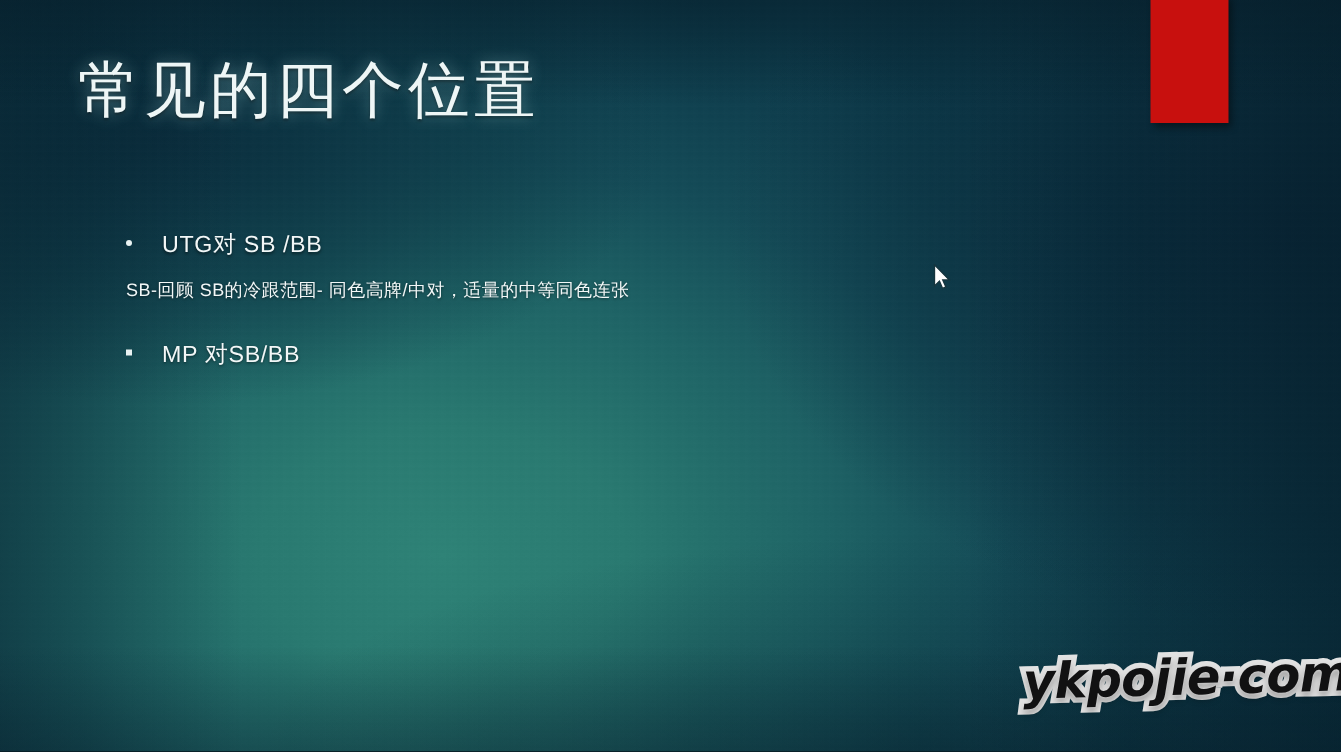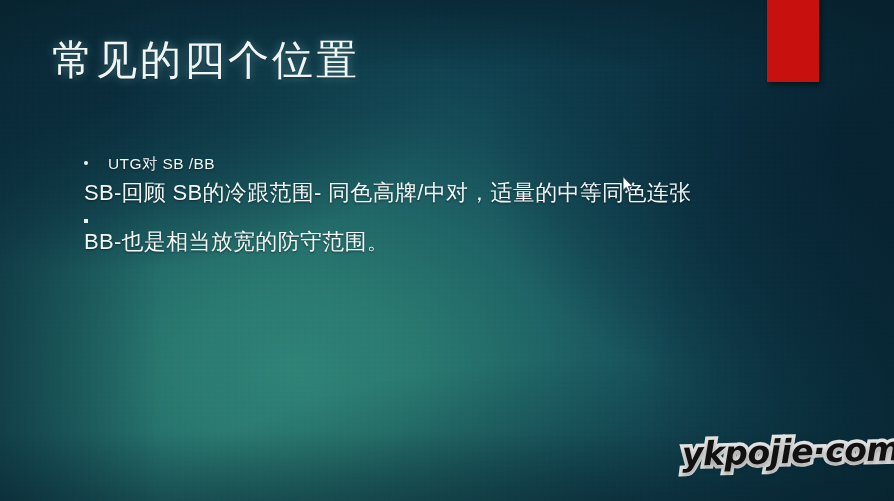--- a/index.html
+++ b/index.html
@@ -103,21 +103,21 @@
     border-radius: 50%;
     transform: translateY(-4px);
   }
   .bullet-square {
     width: 4px; height: 4px;
     transform: translateY(-4px);
   }
   .bullet-text { white-space: nowrap; }
 
   .body-line {
-    font-size: 22px;
+    font-size: 12px;
     line-height: 30px;
     letter-spacing: 0.3px;
     white-space: nowrap;
     text-shadow: 0 1px 2px rgba(0,0,0,0.5);
   }
   .block .body-line:first-of-type { margin-top: 2px; }
 
   
   .cursor {
     position: absolute;
@@ -175,22 +175,22 @@
       <div class="bullet-line">
         <span class="bullet-dot"></span>
         <span class="bullet-text">UTG对 SB /BB</span>
       </div>
       <div class="body-line">SB-回顾 SB的冷跟范围- 同色高牌/中对，适量的中等同色连张</div>
     </div>
 
     <div class="block">
       <div class="bullet-line">
         <span class="bullet-square"></span>
+        <span class="bullet-text">MP 对SB/BB</span>
       </div>
-      <div class="body-line">BB-也是相当放宽的防守范围。</div>
     </div>
 
   </div>
 
   <svg class="cursor" viewBox="0 0 12 18" xmlns="http://www.w3.org/2000/svg">
     <path d="M1,0.6 L1,14.6 L4.3,11.4 L6.4,16.3 L8.6,15.3 L6.5,10.6 L10.8,10.6 Z" fill="#ffffff" stroke="#16343d" stroke-width="0.9"></path>
   </svg>
 
   <div class="watermark">
     <span class="watermark-text">ykpojie·com</span>

